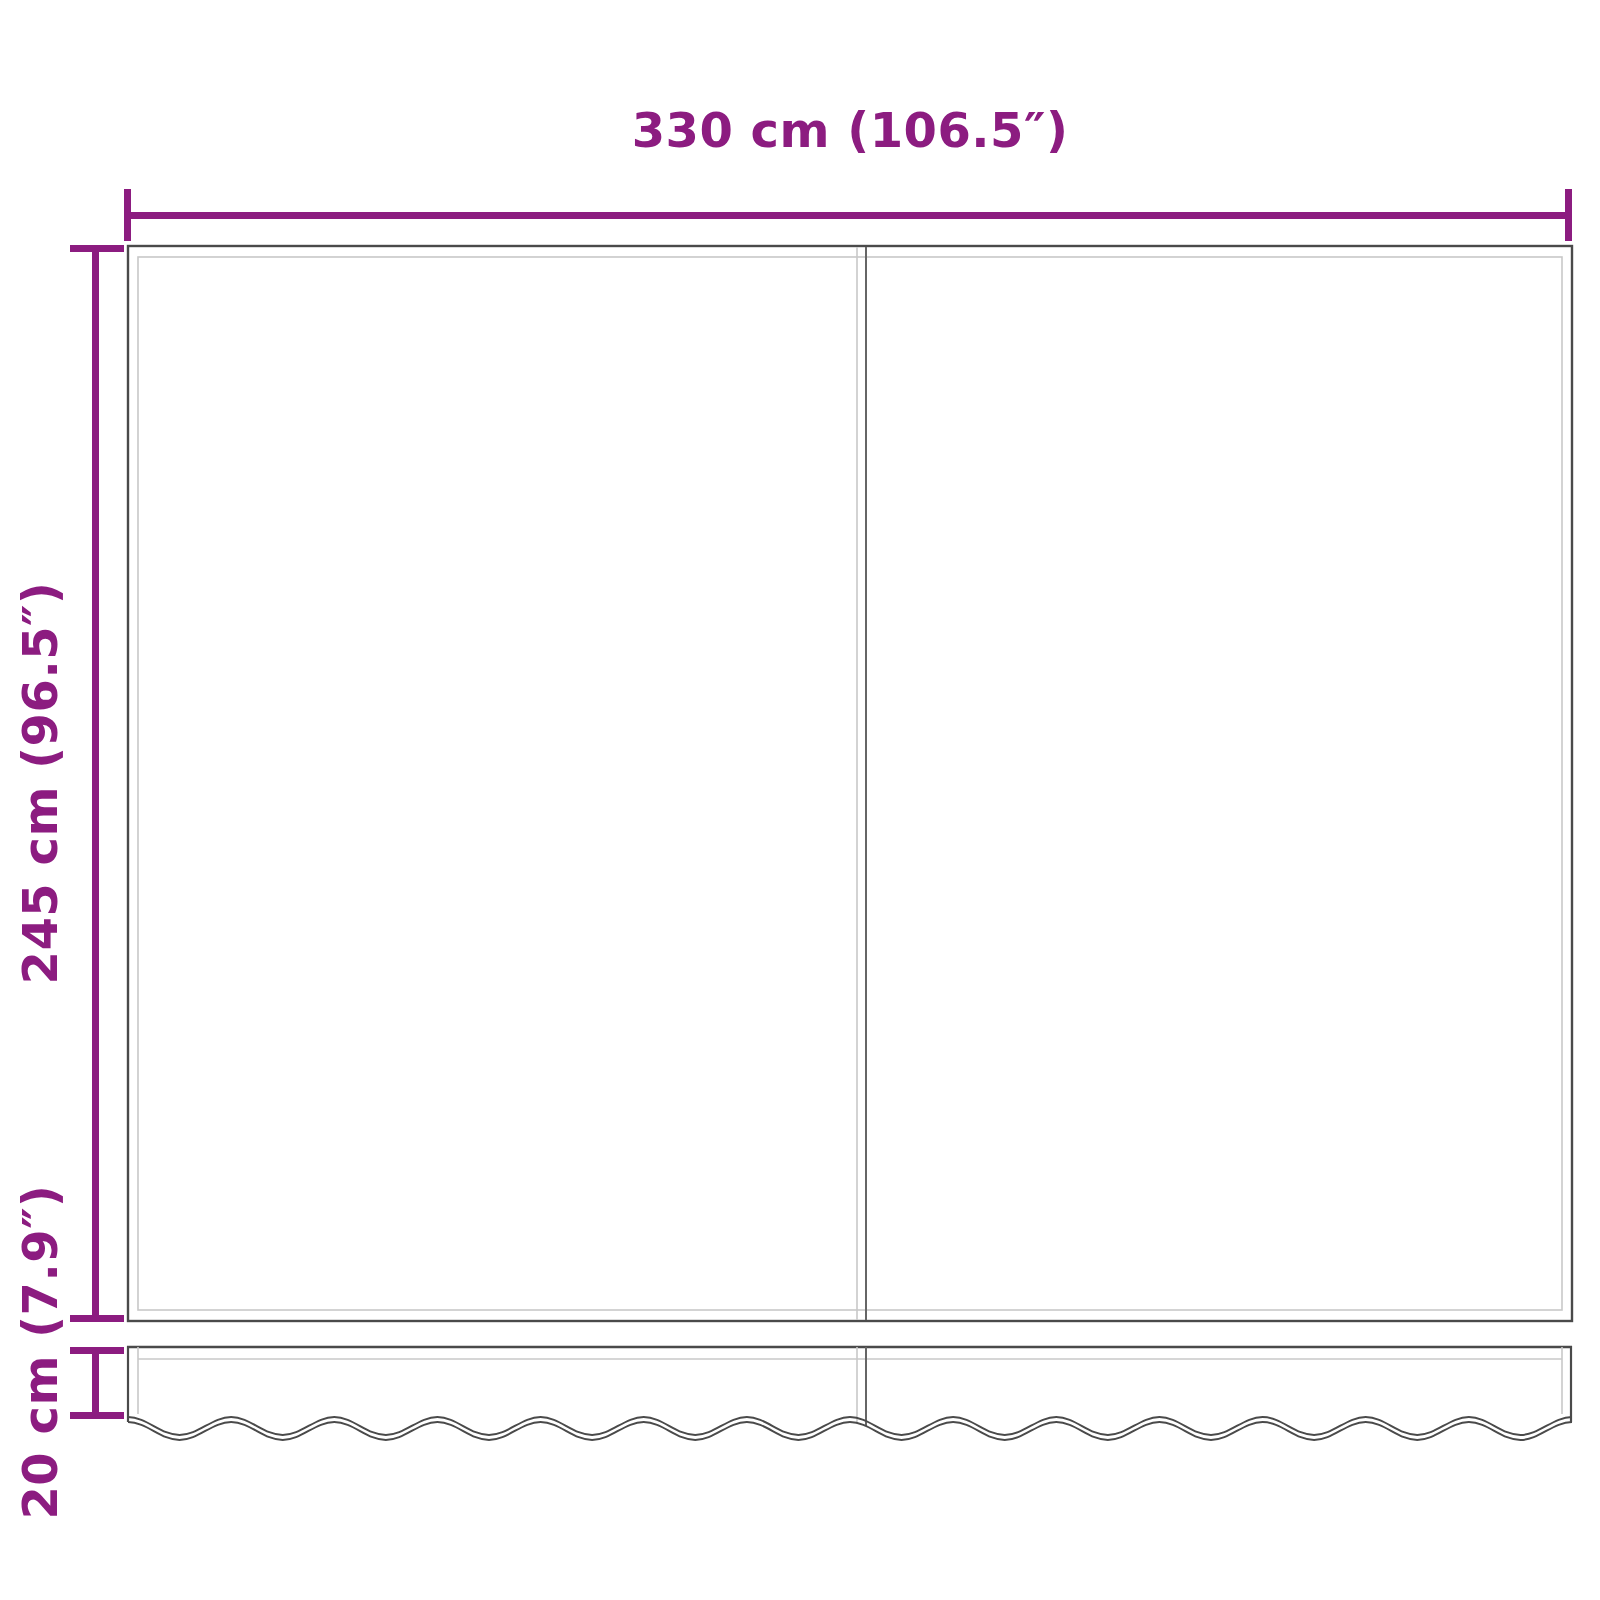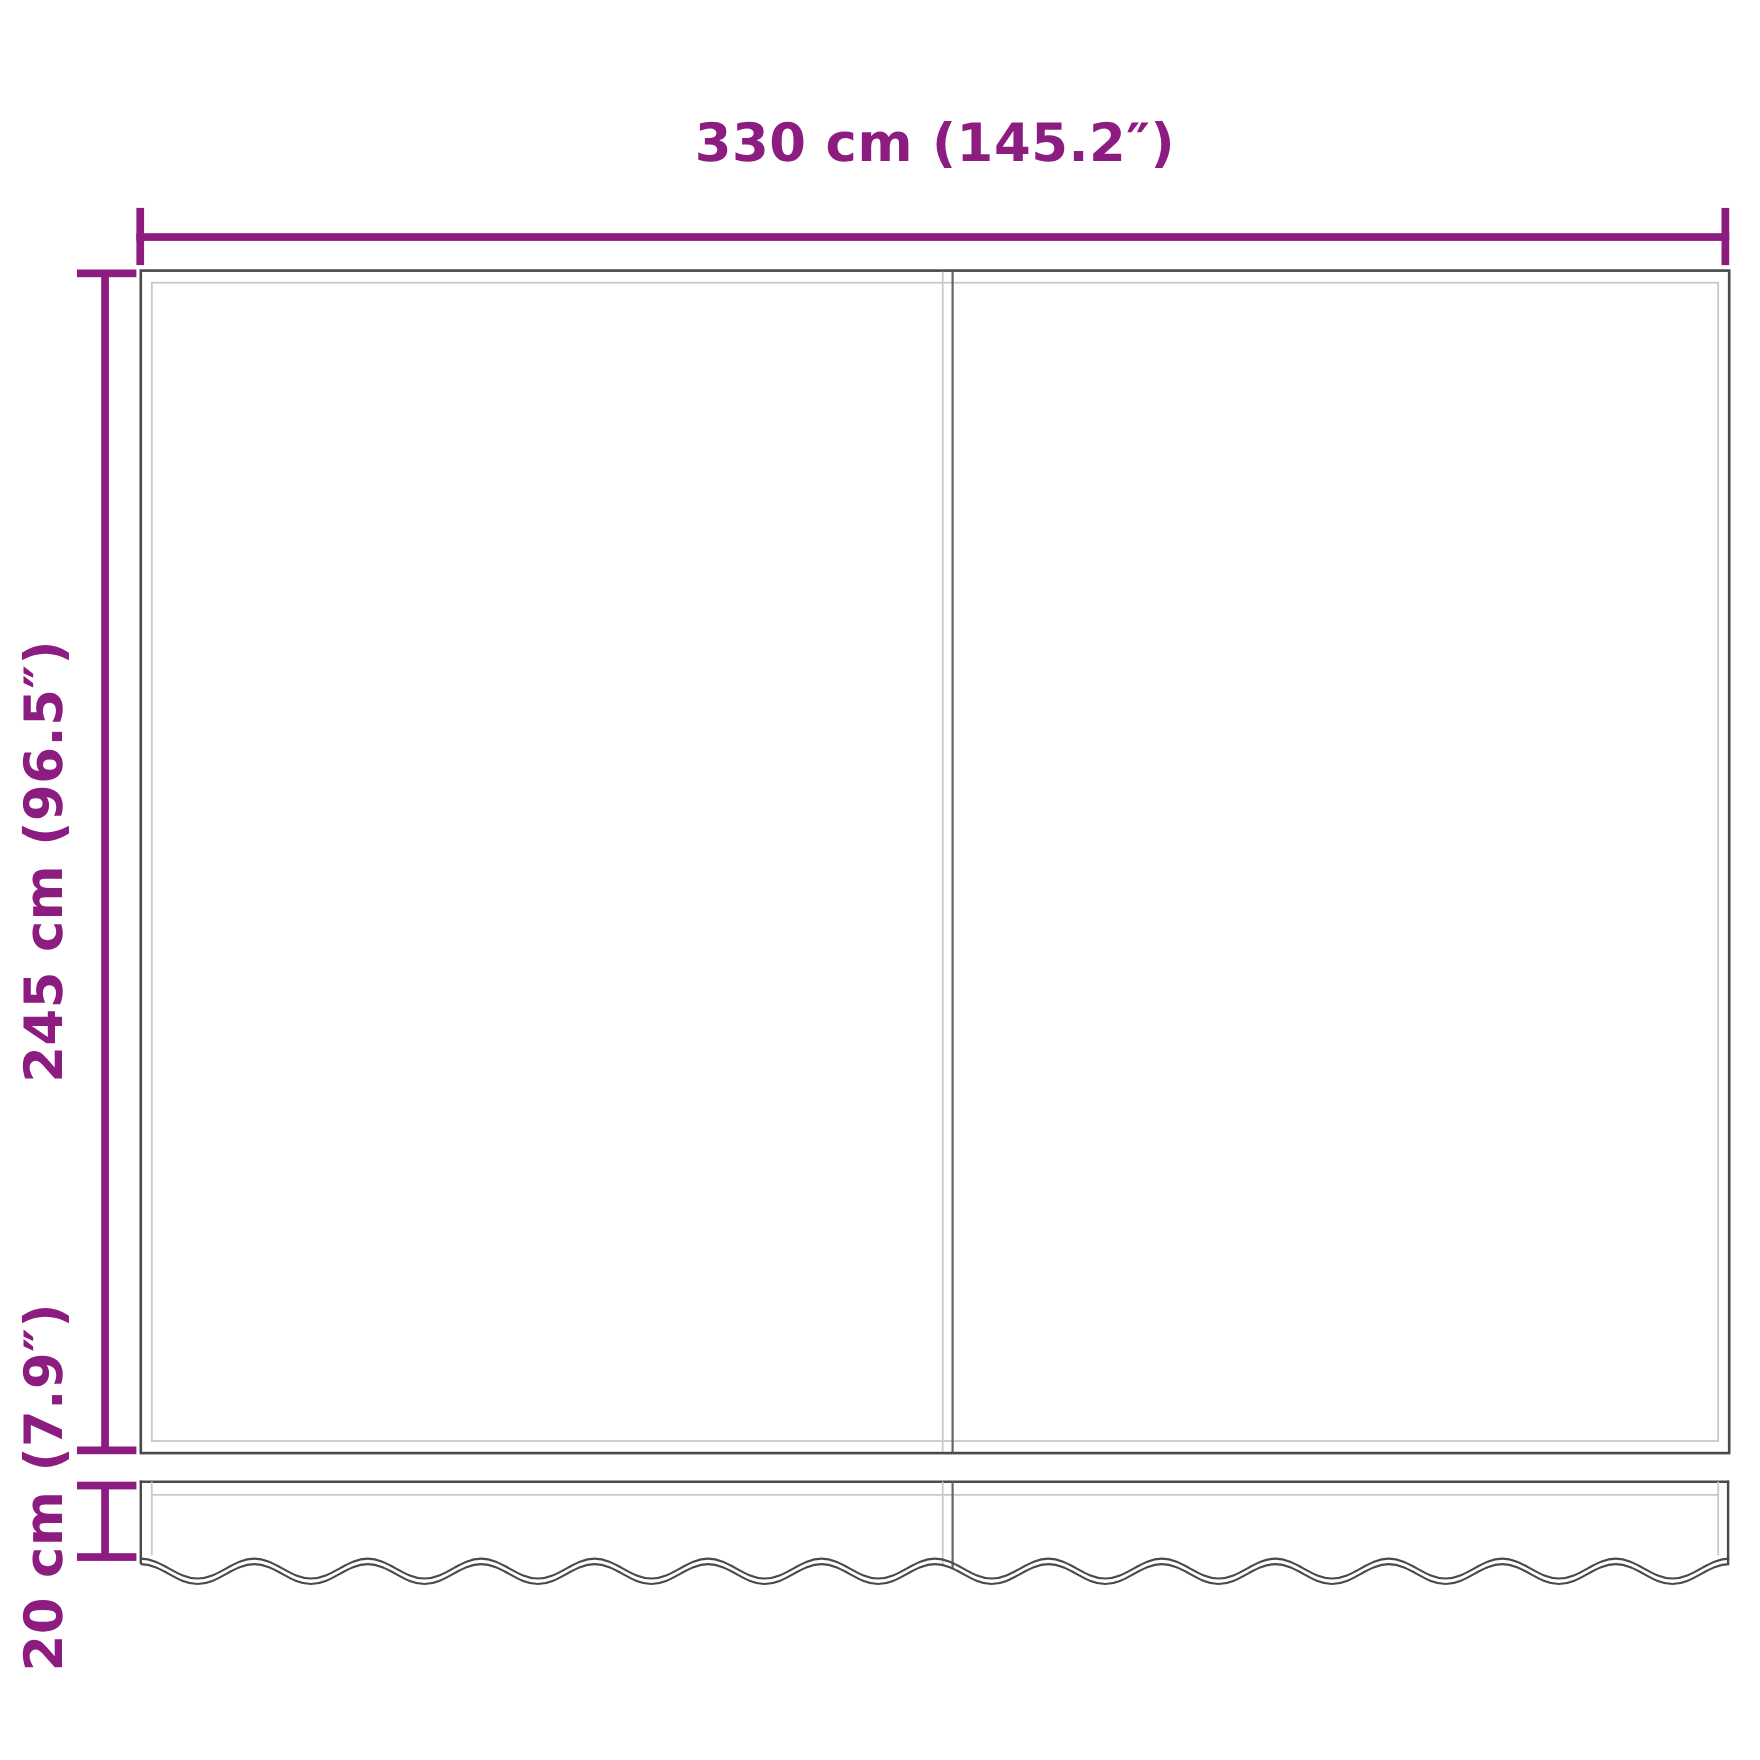--- a/index.html
+++ b/index.html
@@ -88,18 +88,18 @@
       <rect x="70" y="1315" width="54" height="7"></rect>
     </g>
 
     <g fill="#8C1C80">
       <rect x="92" y="1350" width="7" height="66"></rect>
       <rect x="70" y="1347" width="54" height="7"></rect>
       <rect x="70" y="1412" width="54" height="7"></rect>
     </g>
   </svg>
 
-  <div class="dim-label dim-label-top">330 cm (145.2″)</div>
+  <div class="dim-label dim-label-top">330 cm (106.5″)</div>
 
   <div class="dim-label dim-label-rot dim-label-left">245 cm (96.5″)</div>
 
   <div class="dim-label dim-label-rot dim-label-valance">20 cm (7.9″)</div>
 </div>
 
 </body></html>

